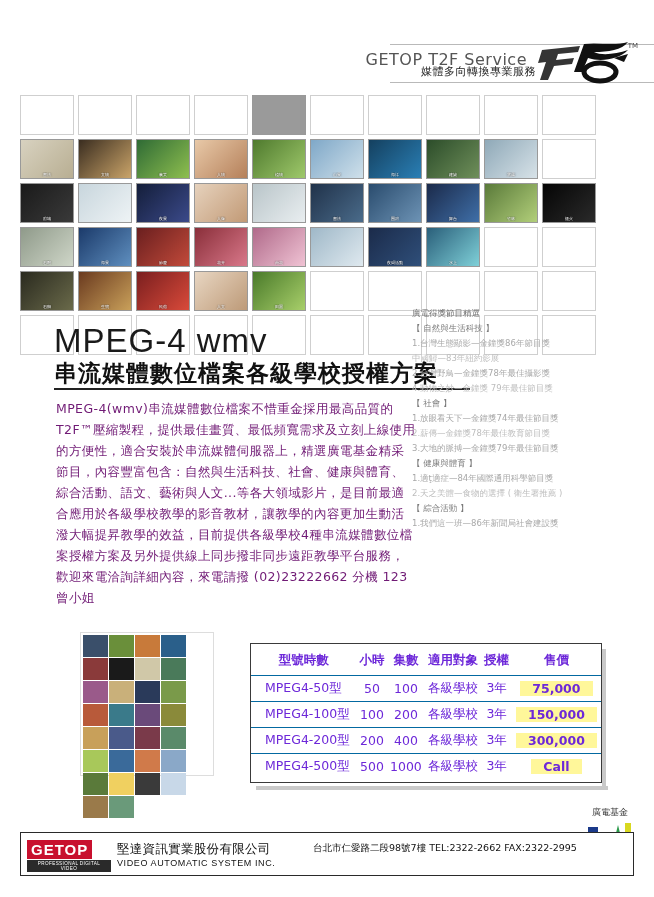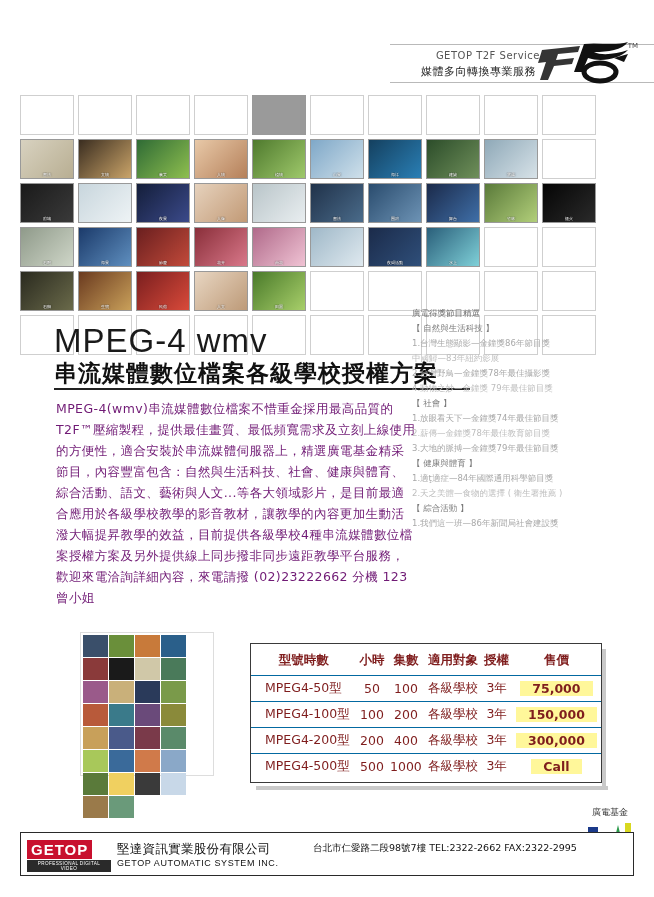--- a/index.html
+++ b/index.html
@@ -14,22 +14,22 @@
   .page { position:absolute; inset:0; }
   .header-rule {
     position:absolute; left:390px; top:44px; width:264px; height:1px;
     background:#b9b9b9;
   }
   .header-rule2 {
     position:absolute; left:390px; top:82px; width:264px; height:1px;
     background:#b9b9b9;
   }
   .brand-line1 {
-    position:absolute; right:114px; top:50px;
-    font-size:10px; color:#555; letter-spacing:.5px;
+    position:absolute; right:127px; top:50px;
+    font-size:16px; color:#555; letter-spacing:.5px;
     white-space:nowrap;
   }
   .brand-line2 {
     position:absolute; right:118px; top:64px;
     font-size:11px; color:#222; letter-spacing:.5px;
     white-space:nowrap;
     margin-left:11px;
   }
   .t2f-logo {
     position:absolute; right:22px; top:40px; width:96px; height:48px;
@@ -107,21 +107,21 @@
   }
   .collage div { width:25px; height:22px; }
 
   
   .price-box {
     position:absolute; left:250px; top:643px; width:352px; height:140px;
     background:#ffffff; border:1px solid #3a3a3a;
   }
   .price-table { width:100%; border-collapse:collapse; }
   .price-table th, .price-table td {
-    font-size:12.5px; color:#7f1d1d; text-align:center;
+    font-size:12.5px; color:#6d28d9; text-align:center;
     padding:4px 2px; font-family:"DejaVu Sans", sans-serif;
     white-space:nowrap;
   }
   .price-table thead th { font-weight:bold; padding-top:8px; padding-bottom:6px; }
   .price-table tbody tr { border-top:1px solid #0369a1; }
   .price-table td.model { text-align:left; padding-left:14px; }
   .price-table td.price { font-weight:bold; }
   .hl { background:#fff79a; display:inline-block; padding:0 12px; }
   .price-shadow {
     position:absolute; left:256px; top:786px; width:352px; height:4px;
@@ -451,18 +451,18 @@
     </div>
   </div>
 
   <div class="footer">
     <div class="footer-inner">
       <div class="getop-logo">
         <span class="getop-word">GETOP</span>
         <span class="getop-tag">PROFESSIONAL DIGITAL VIDEO</span>
       </div>
       <div class="co-cn">堅達資訊實業股份有限公司</div>
-      <div class="co-en">GETOP AUTOMATIC SYSTEM INC.</div>
+      <div class="co-en">VIDEO AUTOMATIC SYSTEM INC.</div>
       <div class="addr">台北市仁愛路二段98號7樓 TEL:2322-2662 FAX:2322-2995</div>
     </div>
   </div>
 
 </div>
 
 </body></html>

